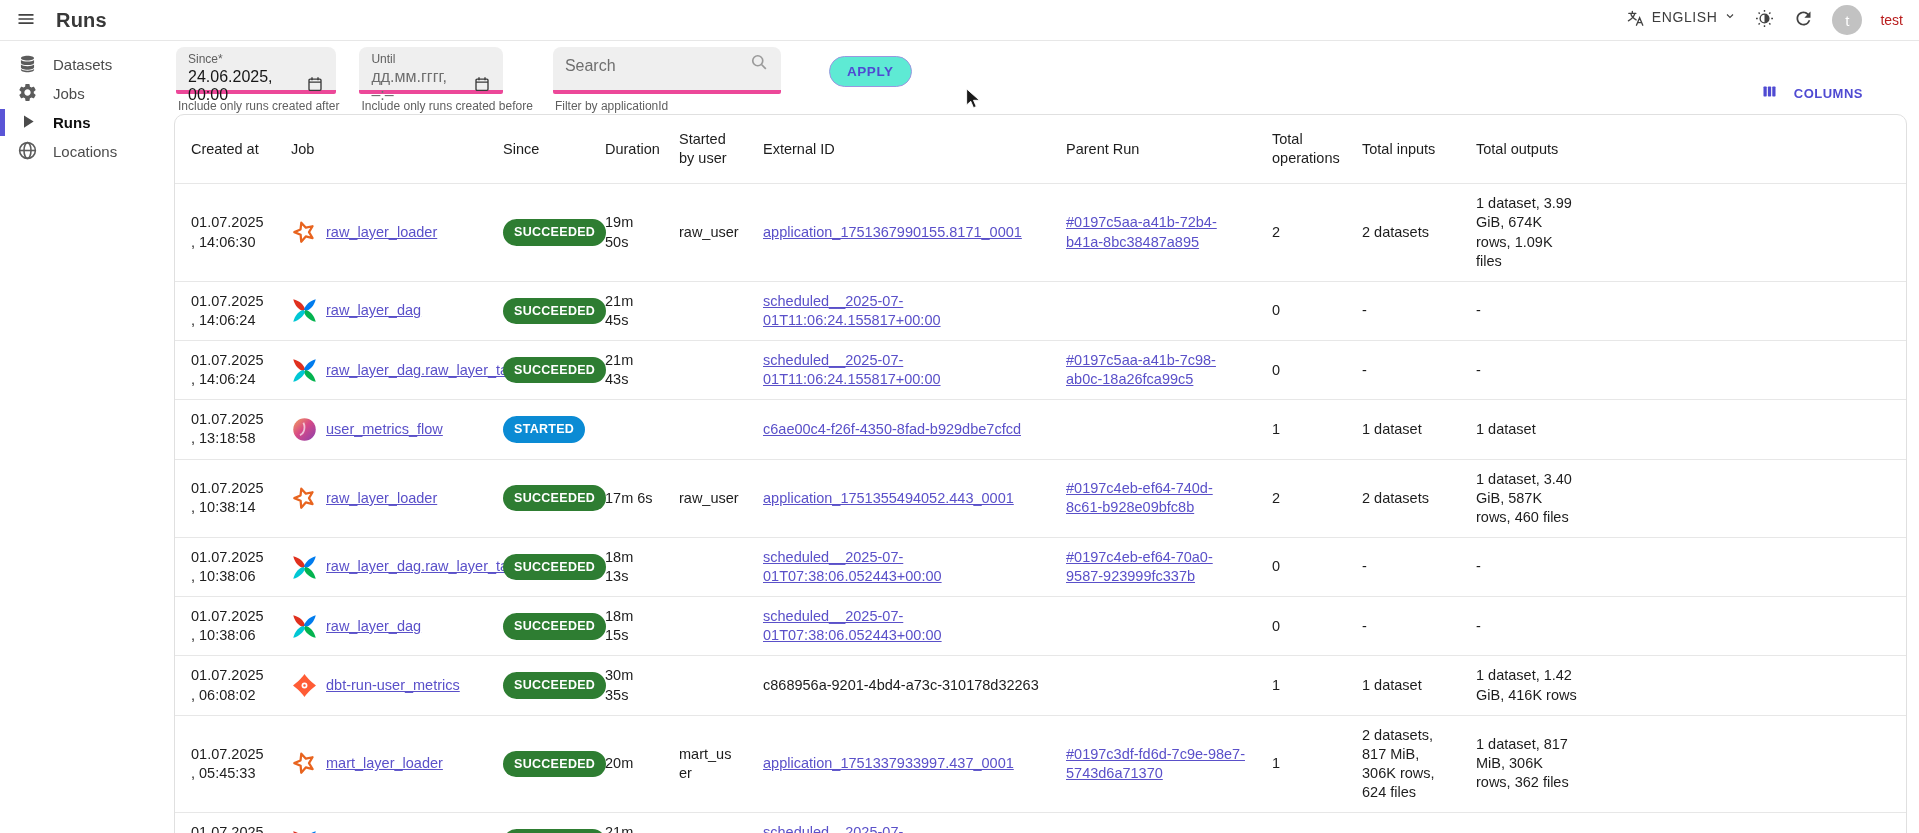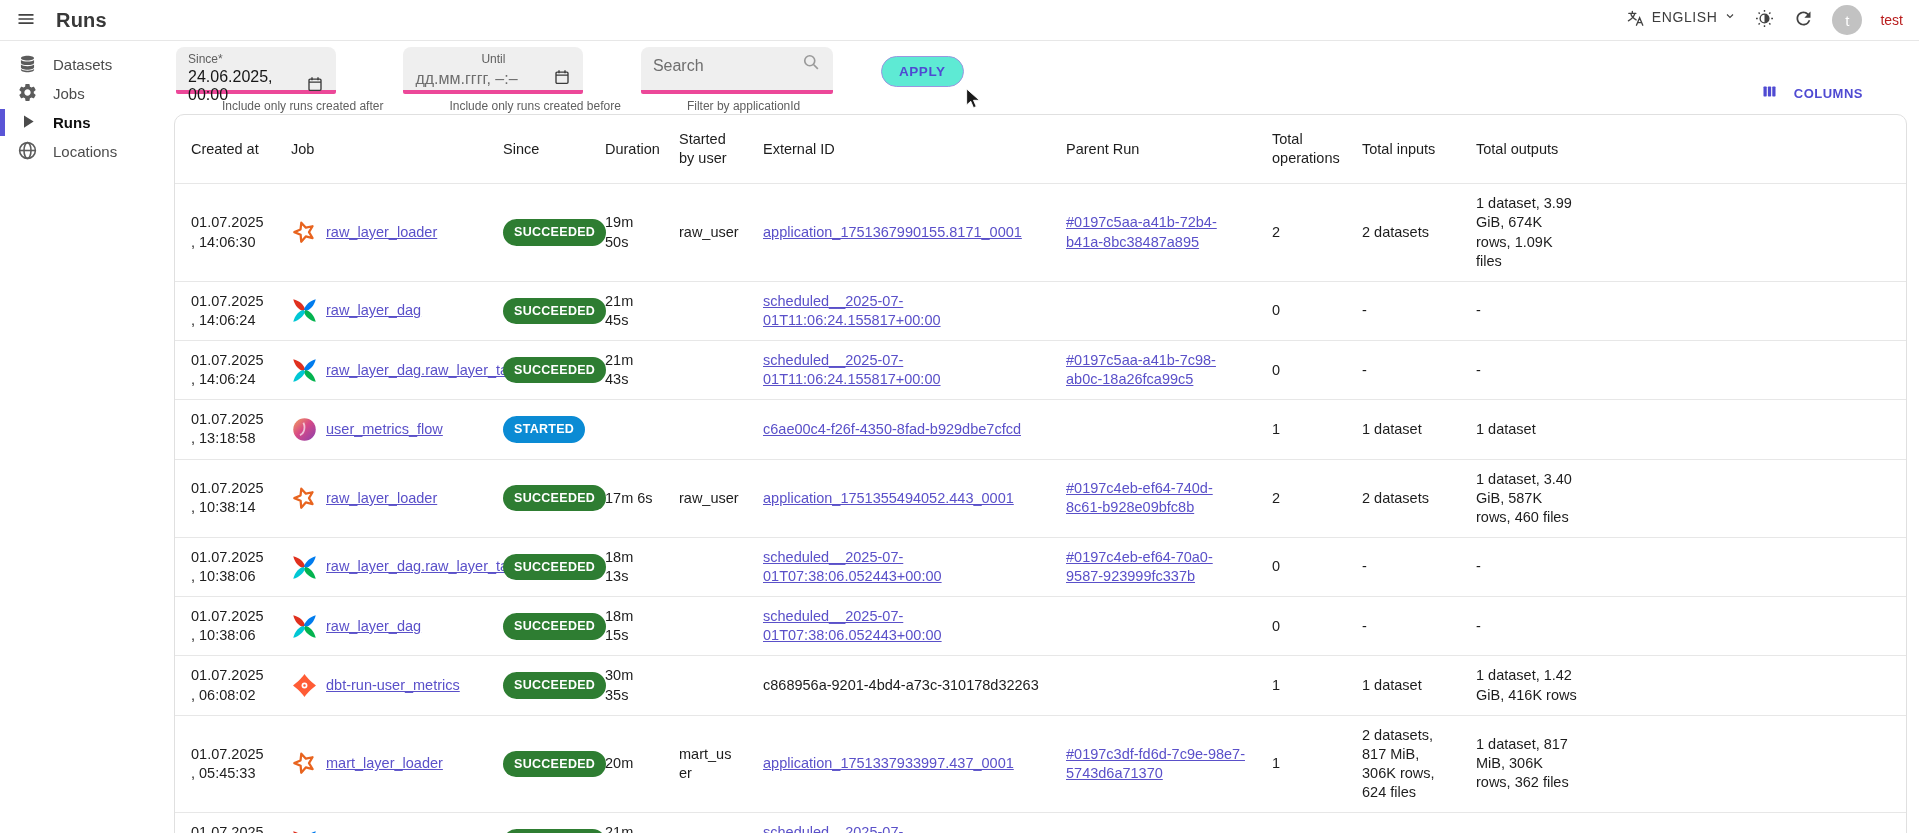--- a/index.html
+++ b/index.html
@@ -29,26 +29,26 @@
   
   .main{position:absolute;top:41px;left:172px;right:0;bottom:0;}
   .filters{display:flex;align-items:flex-start;padding:6px 0 0 4px;position:relative;}
   .field-wrap{display:flex;flex-direction:column;margin-right:20px;}
   .field{background:#efefef;border-radius:8px 8px 2px 2px;border-bottom:4px solid #ec4899;
     height:47px;padding:5px 12px 4px;cursor:text;}
   .field-label{font-size:12px;color:#5f5f5f;}
   .field-value{font-size:16px;color:#161616;display:flex;align-items:center;justify-content:space-between;margin-top:2px;}
   .field-value .ph{color:#6e6e6e;}
   .f-since{width:160px;}
-  .f-until{width:180px;text-align:center;}
-  .f-search{width:192px;}
+  .f-until{width:144px;}
+  .f-search{width:228px;}
   .search-input{border:none;background:transparent;outline:none;font-size:16px;width:140px;
     font-family:"Liberation Sans",sans-serif;color:#161616;padding:0;margin-top:4px;}
   .search-input::placeholder{color:#6e6e6e;opacity:1;}
-  .helper{font-size:12px;color:#5f5f5f;margin-top:5px;padding-left:2px;margin-left:44px;}
+  .helper{font-size:12px;color:#5f5f5f;margin-top:5px;padding-left:2px;}
   .apply-btn{margin-left:28px;margin-top:9px;background:#5eead4;border:1px solid #9a97e0;color:#4f4ad2;
     border-radius:18px;padding:7px 17px;font-size:13.5px;font-weight:700;letter-spacing:.6px;cursor:pointer;
     font-family:"Liberation Sans",sans-serif;}
   .columns-btn{position:absolute;right:50px;top:41px;display:flex;align-items:center;gap:16px;
     color:#4f4ad2;font-weight:700;font-size:13px;letter-spacing:.5px;cursor:pointer;background:none;border:none;
     font-family:"Liberation Sans",sans-serif;}
   
   .card{margin:1px 12px 0 2px;border:1px solid #e0e0e0;border-radius:10px;overflow:hidden;background:#fff;}
   table{width:100%;border-collapse:collapse;table-layout:fixed;font-size:14.5px;color:#1d1d1d;}
   th{font-weight:500;text-align:left;color:#1d1d1d;}

